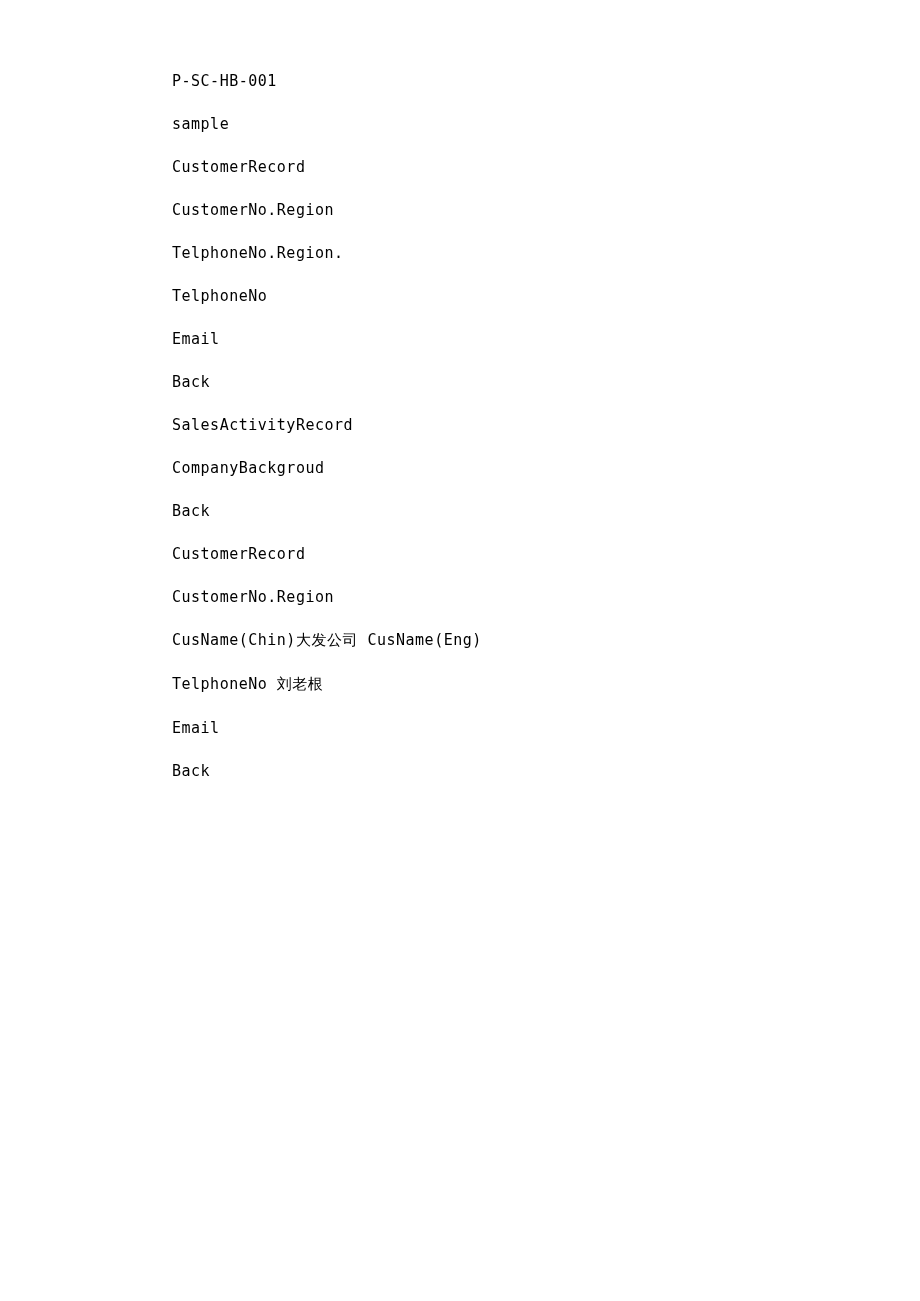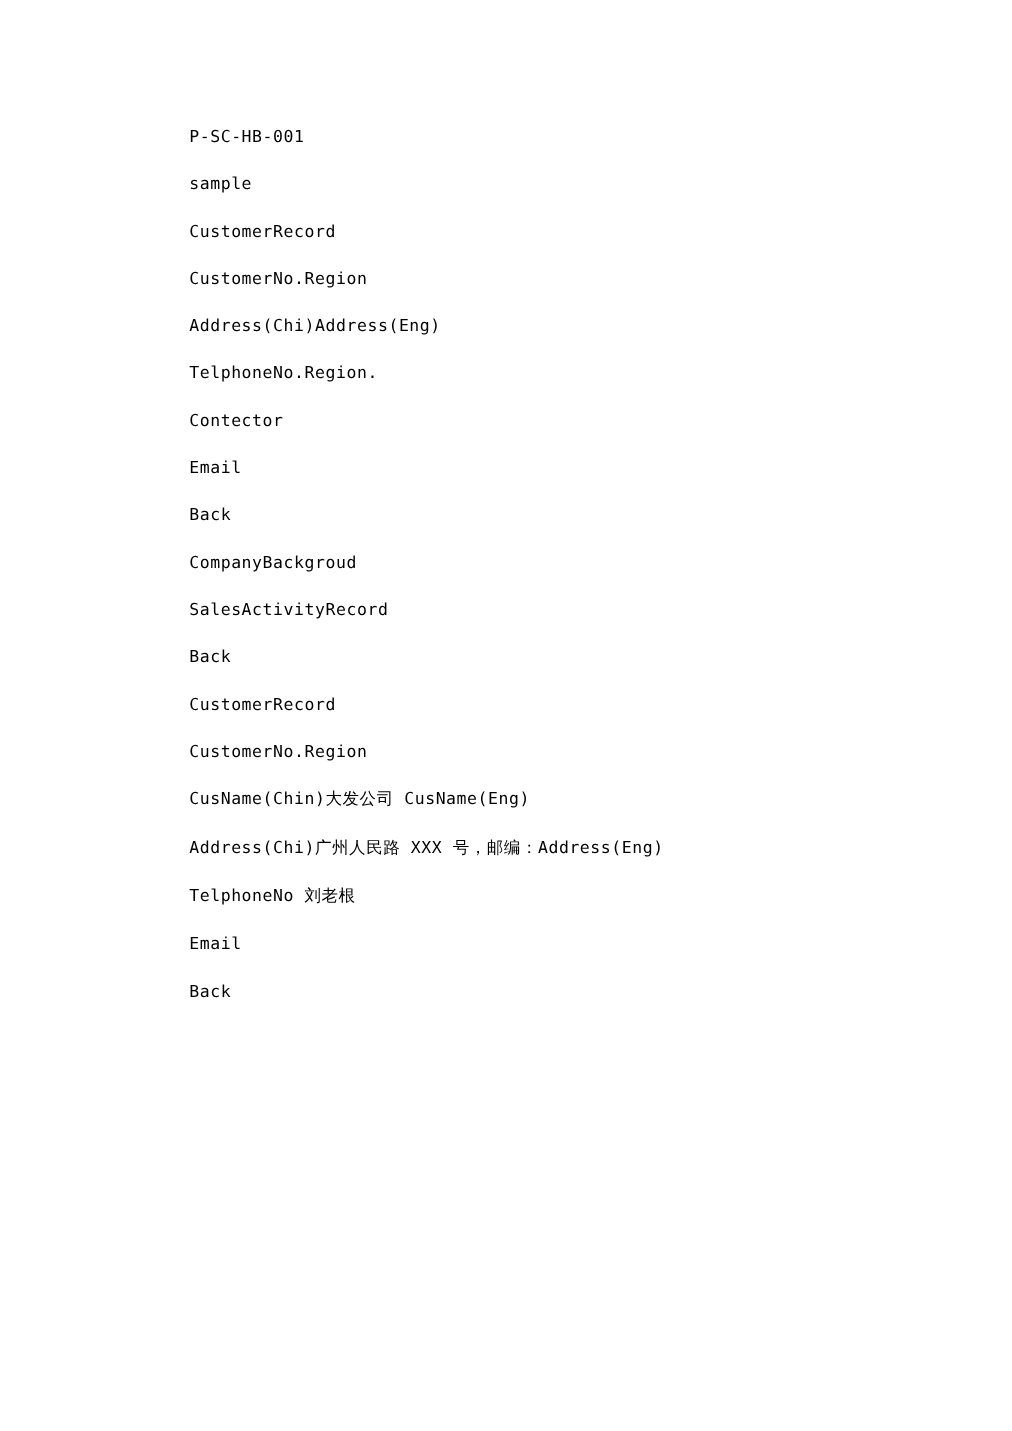--- a/index.html
+++ b/index.html
@@ -6,46 +6,44 @@
       margin: 0;
       padding: 0;
       background: #ffffff;
       font-family: "SimSun", "宋体", monospace;
       font-size: 15px;
       color: #000000;
       width: 920px;
       min-height: 1301px;
     }
     .page {
-      padding: 115px 0 0 172px;
+      padding: 72px 0 0 172px;
     }
     .line {
       margin-bottom: 25px;
       letter-spacing: 0.5px;
     }
     .line:last-child {
       margin-bottom: 0;
     }
   </style>
 </head>
 <body>
 
 <div class="page">
   <div class="line">P-SC-HB-001</div>
   <div class="line">sample</div>
   <div class="line">CustomerRecord</div>
   <div class="line">CustomerNo.Region</div>
-  <div class="line">Address(Chi)Address(Eng)</div>
   <div class="line">TelphoneNo.Region.</div>
-  <div class="line">Contector</div>
+  <div class="line">TelphoneNo</div>
   <div class="line">Email</div>
   <div class="line">Back</div>
+  <div class="line">SalesActivityRecord</div>
   <div class="line">CompanyBackgroud</div>
-  <div class="line">SalesActivityRecord</div>
   <div class="line">Back</div>
   <div class="line">CustomerRecord</div>
   <div class="line">CustomerNo.Region</div>
   <div class="line">CusName(Chin)大发公司 CusName(Eng)</div>
-  <div class="line">Address(Chi)广州人民路 XXX 号，邮编：Address(Eng)</div>
   <div class="line">TelphoneNo 刘老根</div>
   <div class="line">Email</div>
   <div class="line">Back</div>
 </div>
 
 </body></html>

